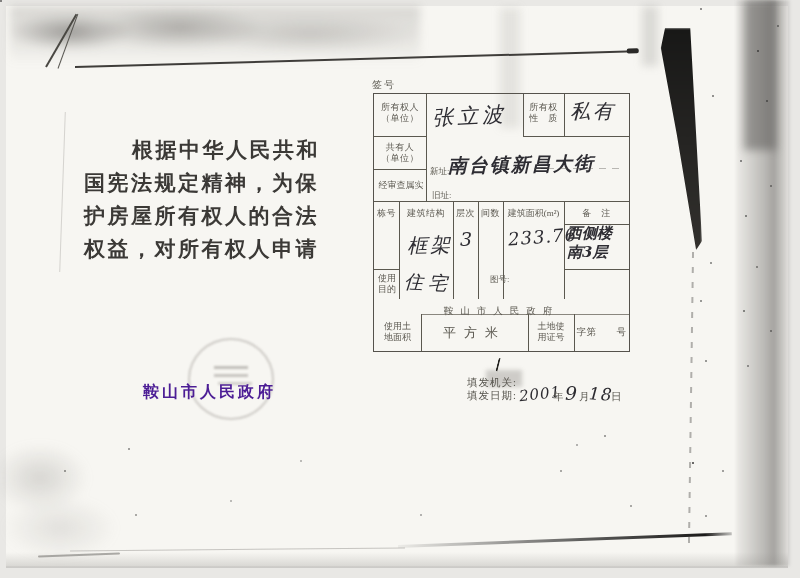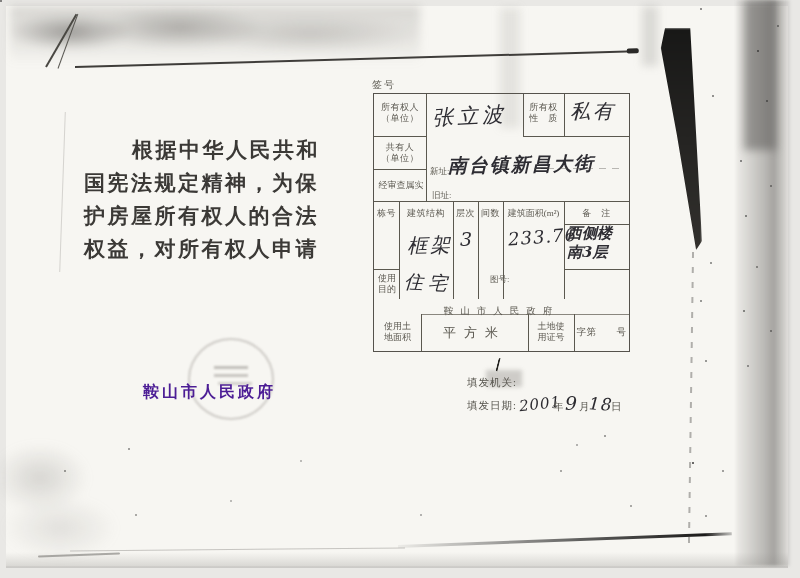--- a/index.html
+++ b/index.html
@@ -82,21 +82,21 @@
     font-family:"DejaVu Serif","Liberation Serif",serif;white-space:nowrap;}
   #dash-addr{position:absolute;left:160px;top:74px;width:90px;height:1px;
     background:repeating-linear-gradient(to right, rgba(90,88,84,.4) 0 7px, transparent 7px 13px);}
   #land-title-wrap{position:absolute;left:0;top:211px;width:255px;text-align:center;
     font-size:9.5px;letter-spacing:7px;color:#5a574f;}
   
   #agency{position:absolute;left:467px;top:376px;font-size:10.5px;color:#56544d;letter-spacing:1px;}
   #agency-smudge{left:486px;top:370px;width:36px;height:17px;background:rgba(100,98,94,.28);filter:blur(2px);}
   #scribble{left:497px;top:358px;width:3px;height:14px;border-left:2.5px solid #23221f;
     transform:rotate(14deg);border-radius:2px;}
-  #issue-date{position:absolute;left:467px;top:399px;font-size:10.5px;color:#56544d;letter-spacing:1px;}
+  #issue-date{position:absolute;left:467px;top:389px;font-size:10.5px;color:#56544d;letter-spacing:1px;}
   #issue-date .hand-inline{font-style:italic;color:#2c2b30;font-family:"DejaVu Serif",serif;}
   #date-year{position:absolute;left:52px;top:-4px;font-size:15px;transform:rotate(-6deg);}
   #date-y-unit{position:absolute;left:86px;top:1px;}
   #date-month{position:absolute;left:98px;top:-7px;font-size:19px;}
   #date-m-unit{position:absolute;left:112px;top:1px;}
   #date-day{position:absolute;left:122px;top:-5px;font-size:17px;transform:rotate(4deg);}
   #date-d-unit{position:absolute;left:144px;top:1px;}
 </style>
 </head>
 <body>

